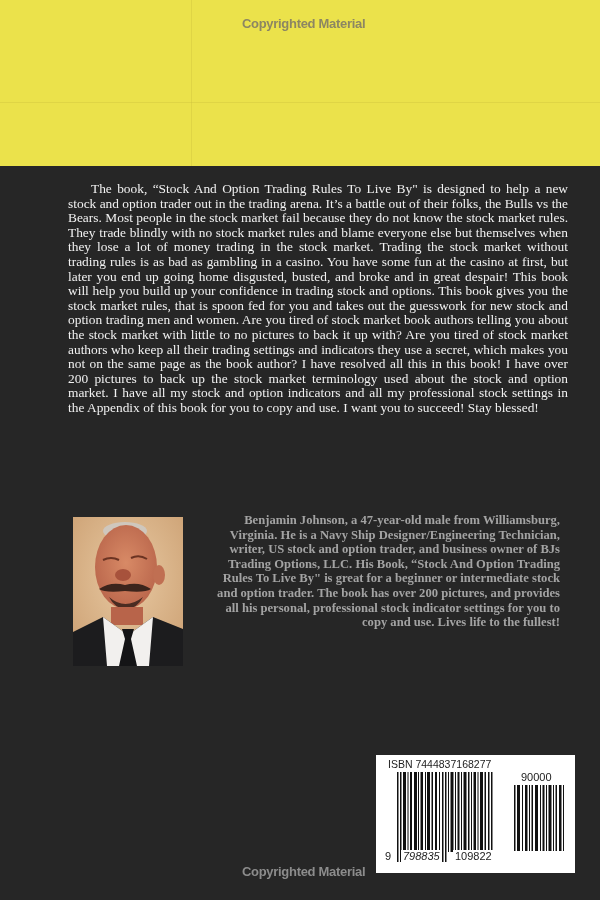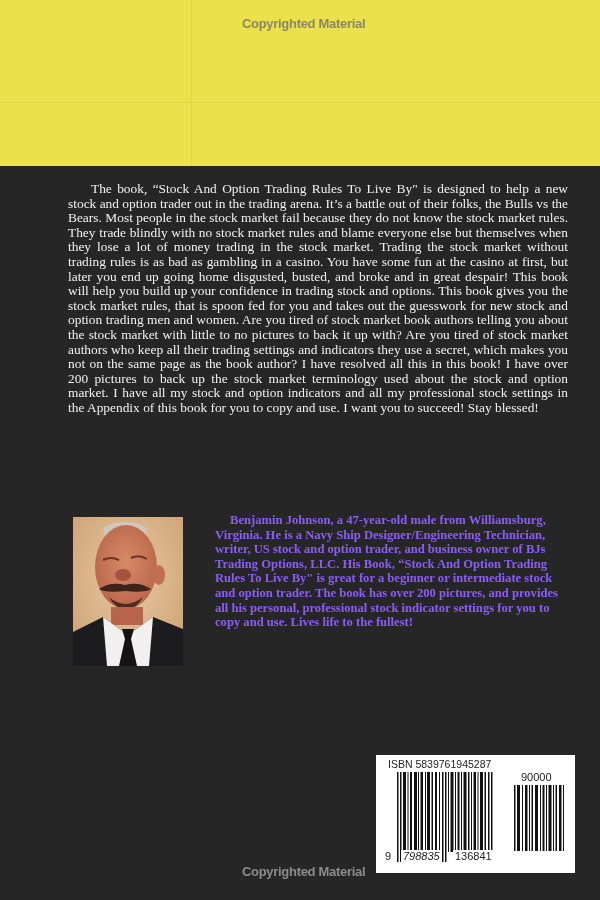--- a/index.html
+++ b/index.html
@@ -38,22 +38,22 @@
     }
 
     .author-photo {
       position: absolute; left: 73px; top: 517px; width: 110px; height: 149px;
       overflow: hidden; background: #d9b48e;
     }
     .author-photo svg { display: block; }
 
     .author-bio {
       position: absolute; left: 215px; top: 513px; width: 345px;
-      color: #8b5cf6; font-family: "Liberation Serif", serif; font-weight: bold;
-      font-size: 12.6px; line-height: 14.6px; margin: 0; text-indent: 15px;
+      color: #a3a3a3; font-family: "Liberation Serif", serif; font-weight: bold;
+      font-size: 12.6px; line-height: 14.6px; margin: 0; text-indent: 15px; text-align: right;
     }
 
     .barcode-box {
       position: absolute; left: 376px; top: 755px; width: 199px; height: 118px;
       background: #ffffff;
     }
     .isbn-label {
       position: absolute; left: 12px; top: 3px;
       font-family: "Liberation Sans", sans-serif; font-size: 10.5px; color: #222;
     }
@@ -117,21 +117,21 @@
 
     <path d="M30 100 L55 118 L80 100 L76 149 L34 149z" fill="#f2f0ee"></path>
 
     <path d="M49 112 L61 112 L58 122 L64 149 L46 149 L52 122z" fill="#141416"></path>
   </svg>
 </div>
 
 <p class="author-bio">Benjamin Johnson, a 47-year-old male from Williamsburg, Virginia. He is a Navy Ship Designer/Engineering Technician, writer, US stock and option trader, and business owner of BJs Trading Options, LLC. His Book, “Stock And Option Trading Rules To Live By" is great for a beginner or intermediate stock and option trader. The book has over 200 pictures, and provides all his personal, professional stock indicator settings for you to copy and use. Lives life to the fullest!</p>
 
 <div class="barcode-box">
-  <div class="isbn-label">ISBN 5839761945287</div>
+  <div class="isbn-label">ISBN 7444837168277</div>
   <div class="price-label">90000</div>
 
   <svg class="barcode-main" width="100" height="90" viewBox="0 0 100 90">
     <g fill="#111">
       <rect x="1" y="0" width="1.5" height="90"></rect>
       <rect x="4" y="0" width="1.5" height="90"></rect>
       <rect x="7" y="0" width="3" height="80"></rect>
       <rect x="11.5" y="0" width="1" height="80"></rect>
       <rect x="14" y="0" width="2" height="80"></rect>
       <rect x="18" y="0" width="3" height="80"></rect>
@@ -176,16 +176,16 @@
       <rect x="35.5" y="0" width="3" height="66"></rect>
       <rect x="40" y="0" width="1" height="66"></rect>
       <rect x="42.5" y="0" width="1.5" height="66"></rect>
       <rect x="46" y="0" width="2.5" height="66"></rect>
       <rect x="50" y="0" width="1" height="66"></rect>
     </g>
   </svg>
 
   <div class="digits d1">9</div>
   <div class="digits d2">798835</div>
-  <div class="digits d3">136841</div>
+  <div class="digits d3">109822</div>
 </div>
 
 <div class="watermark bottom">Copyrighted Material</div>
 
 </body></html>

